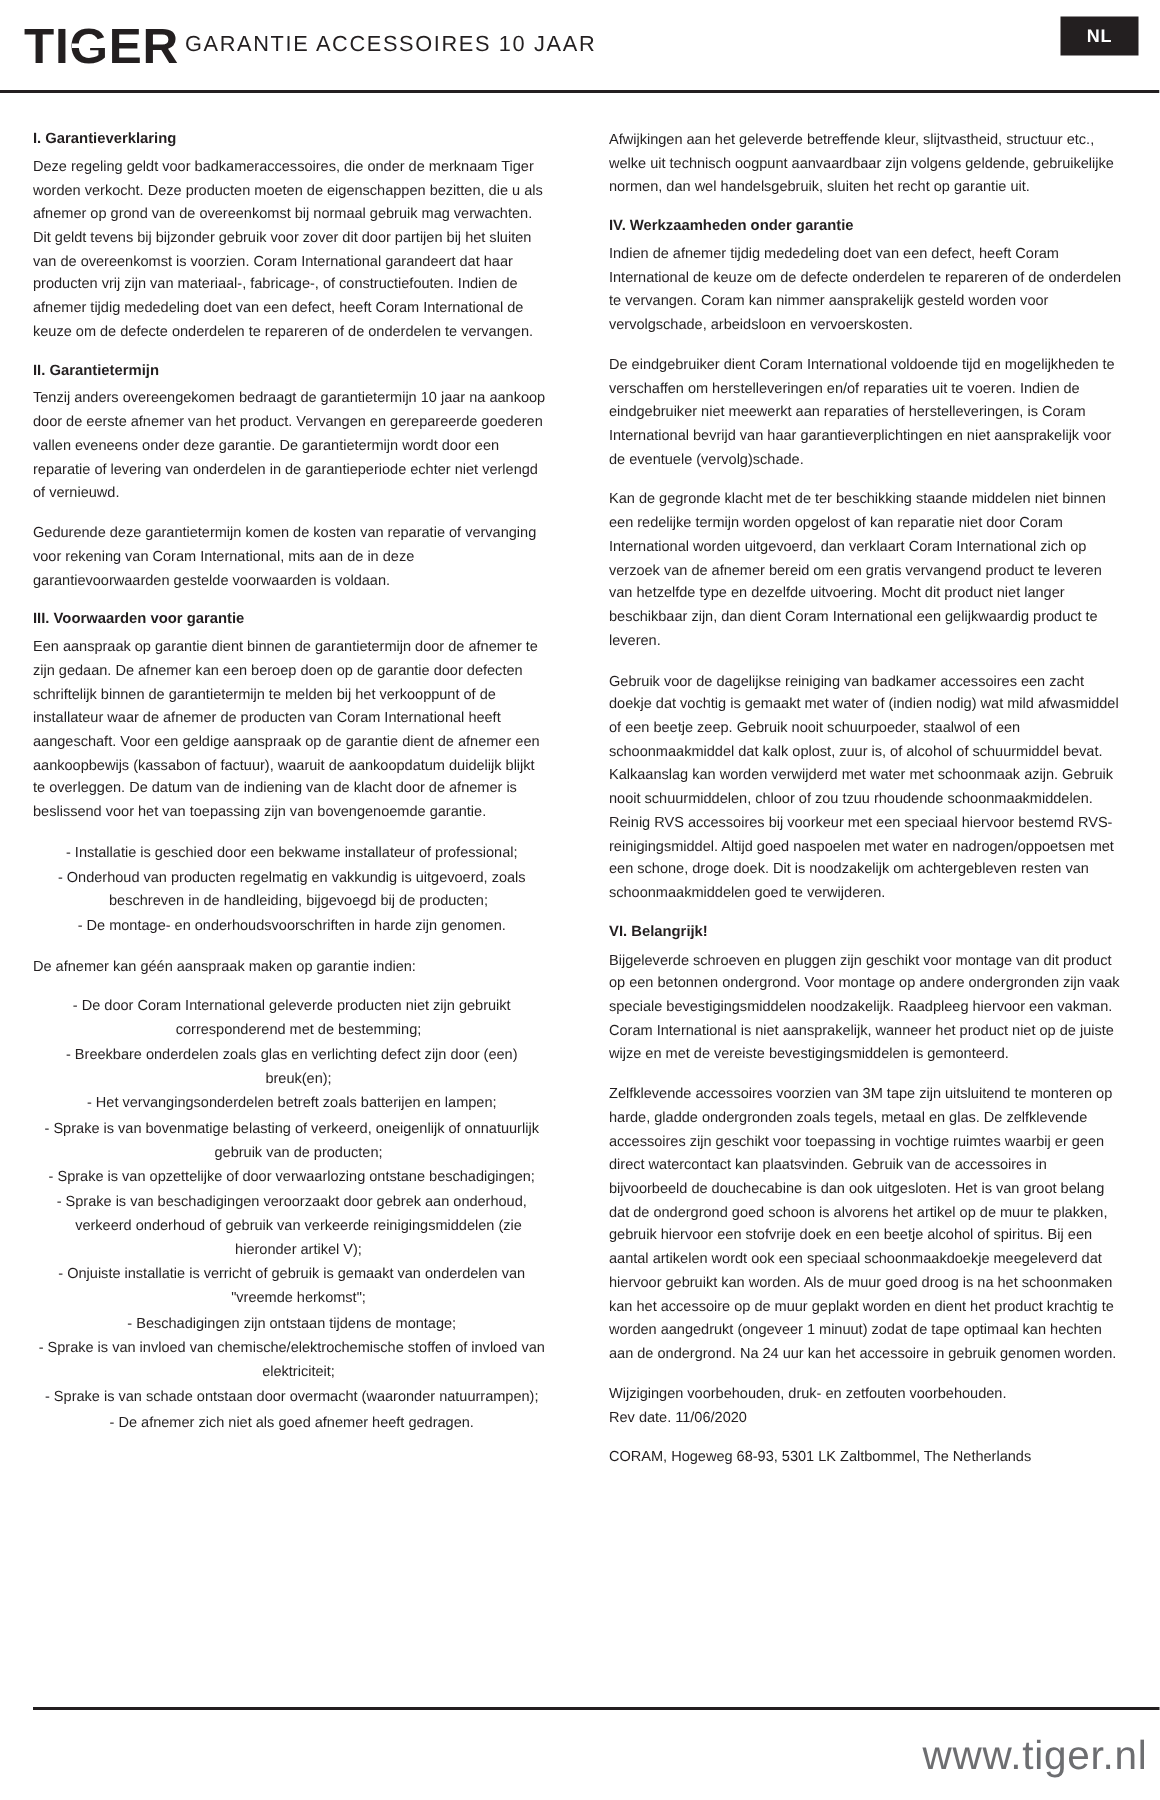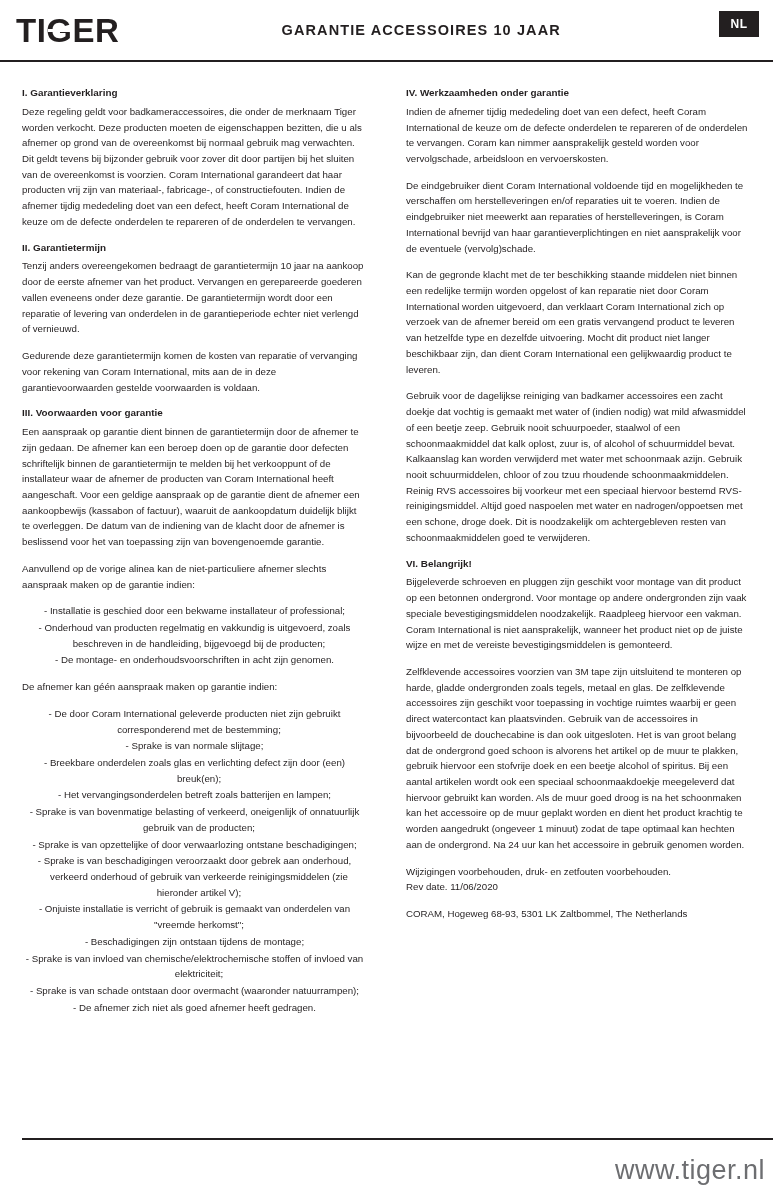--- a/index.html
+++ b/index.html
@@ -44,32 +44,32 @@
     content: "";
     position: absolute;
     left: 2px;
     right: 2px;
     top: 46%;
     height: 3px;
     background: #ffffff;
   }
   .header-title {
     flex: 1;
-    text-align: center;
+    text-align: left;
     font-size: 14.5px;
-    font-weight: bold;
+    font-weight: normal;
     letter-spacing: 1.1px;
     color: #231f20;
     padding-right: 40px;
   }
   .lang-box {
     position: absolute;
     right: 14px;
     top: 11px;
-    width: 40px;
+    width: 52px;
     height: 26px;
     background: #231f20;
     color: #ffffff;
     font-size: 12px;
     font-weight: bold;
     display: flex;
     align-items: center;
     justify-content: center;
     letter-spacing: 0.5px;
   }
@@ -141,44 +141,43 @@
   <div class="col">
     <h2>I. Garantieverklaring</h2>
     <p>Deze regeling geldt voor badkameraccessoires, die onder de merknaam Tiger worden verkocht. Deze producten moeten de eigenschappen bezitten, die u als afnemer op grond van de overeenkomst bij normaal gebruik mag verwachten. Dit geldt tevens bij bijzonder gebruik voor zover dit door partijen bij het sluiten van de overeenkomst is voorzien. Coram International garandeert dat haar producten vrij zijn van materiaal-, fabricage-, of constructiefouten. Indien de afnemer tijdig mededeling doet van een defect, heeft Coram International de keuze om de defecte onderdelen te repareren of de onderdelen te vervangen.</p>
 
     <h2>II. Garantietermijn</h2>
     <p>Tenzij anders overeengekomen bedraagt de garantietermijn 10 jaar na aankoop door de eerste afnemer van het product. Vervangen en gerepareerde goederen vallen eveneens onder deze garantie. De garantietermijn wordt door een reparatie of levering van onderdelen in de garantieperiode echter niet verlengd of vernieuwd.</p>
     <p>Gedurende deze garantietermijn komen de kosten van reparatie of vervanging voor rekening van Coram International, mits aan de in deze garantievoorwaarden gestelde voorwaarden is voldaan.</p>
 
     <h2>III. Voorwaarden voor garantie</h2>
     <p>Een aanspraak op garantie dient binnen de garantietermijn door de afnemer te zijn gedaan. De afnemer kan een beroep doen op de garantie door defecten schriftelijk binnen de garantietermijn te melden bij het verkooppunt of de installateur waar de afnemer de producten van Coram International heeft aangeschaft. Voor een geldige aanspraak op de garantie dient de afnemer een aankoopbewijs (kassabon of factuur), waaruit de aankoopdatum duidelijk blijkt te overleggen. De datum van de indiening van de klacht door de afnemer is beslissend voor het van toepassing zijn van bovengenoemde garantie.</p>
-    <p>Aanvullend op de vorige alinea kan de niet-particuliere afnemer slechts aanspraak maken op de garantie indien:</p>
     <div class="bullets">
       <div class="bullet">- Installatie is geschied door een bekwame installateur of professional;</div>
       <div class="bullet">- Onderhoud van producten regelmatig en vakkundig is uitgevoerd, zoals beschreven in de handleiding, bijgevoegd bij de producten;</div>
-      <div class="bullet">- De montage- en onderhoudsvoorschriften in acht zijn genomen.</div>
+      <div class="bullet">- De montage- en onderhoudsvoorschriften in harde zijn genomen.</div>
     </div>
     <p>De afnemer kan géén aanspraak maken op garantie indien:</p>
     <div class="bullets">
       <div class="bullet">- De door Coram International geleverde producten niet zijn gebruikt corresponderend met de bestemming;</div>
-      <div class="bullet">- Sprake is van normale slijtage;</div>
       <div class="bullet">- Breekbare onderdelen zoals glas en verlichting defect zijn door (een) breuk(en);</div>
       <div class="bullet">- Het vervangingsonderdelen betreft zoals batterijen en lampen;</div>
       <div class="bullet">- Sprake is van bovenmatige belasting of verkeerd, oneigenlijk of onnatuurlijk gebruik van de producten;</div>
       <div class="bullet">- Sprake is van opzettelijke of door verwaarlozing ontstane beschadigingen;</div>
       <div class="bullet">- Sprake is van beschadigingen veroorzaakt door gebrek aan onderhoud, verkeerd onderhoud of gebruik van verkeerde reinigingsmiddelen (zie hieronder artikel V);</div>
       <div class="bullet">- Onjuiste installatie is verricht of gebruik is gemaakt van onderdelen van "vreemde herkomst";</div>
       <div class="bullet">- Beschadigingen zijn ontstaan tijdens de montage;</div>
       <div class="bullet">- Sprake is van invloed van chemische/elektrochemische stoffen of invloed van elektriciteit;</div>
       <div class="bullet">- Sprake is van schade ontstaan door overmacht (waaronder natuurrampen);</div>
       <div class="bullet">- De afnemer zich niet als goed afnemer heeft gedragen.</div>
     </div>
   </div>
 
   <div class="col">
+    <p>Afwijkingen aan het geleverde betreffende kleur, slijtvastheid, structuur etc., welke uit technisch oogpunt aanvaardbaar zijn volgens geldende, gebruikelijke normen, dan wel handelsgebruik, sluiten het recht op garantie uit.</p>
 
     <h2>IV. Werkzaamheden onder garantie</h2>
     <p>Indien de afnemer tijdig mededeling doet van een defect, heeft Coram International de keuze om de defecte onderdelen te repareren of de onderdelen te vervangen. Coram kan nimmer aansprakelijk gesteld worden voor vervolgschade, arbeidsloon en vervoerskosten.</p>
     <p>De eindgebruiker dient Coram International voldoende tijd en mogelijkheden te verschaffen om herstelleveringen en/of reparaties uit te voeren. Indien de eindgebruiker niet meewerkt aan reparaties of herstelleveringen, is Coram International bevrijd van haar garantieverplichtingen en niet aansprakelijk voor de eventuele (vervolg)schade.</p>
     <p>Kan de gegronde klacht met de ter beschikking staande middelen niet binnen een redelijke termijn worden opgelost of kan reparatie niet door Coram International worden uitgevoerd, dan verklaart Coram International zich op verzoek van de afnemer bereid om een gratis vervangend product te leveren van hetzelfde type en dezelfde uitvoering. Mocht dit product niet langer beschikbaar zijn, dan dient Coram International een gelijkwaardig product te leveren.</p>
 
     <p>Gebruik voor de dagelijkse reiniging van badkamer accessoires een zacht doekje dat vochtig is gemaakt met water of (indien nodig) wat mild afwasmiddel of een beetje zeep. Gebruik nooit schuurpoeder, staalwol of een schoonmaakmiddel dat kalk oplost, zuur is, of alcohol of schuurmiddel bevat. Kalkaanslag kan worden verwijderd met water met schoonmaak azijn. Gebruik nooit schuurmiddelen, chloor of zou tzuu rhoudende schoonmaakmiddelen. Reinig RVS accessoires bij voorkeur met een speciaal hiervoor bestemd RVS-reinigingsmiddel. Altijd goed naspoelen met water en nadrogen/oppoetsen met een schone, droge doek. Dit is noodzakelijk om achtergebleven resten van schoonmaakmiddelen goed te verwijderen.</p>
 
     <h2>VI. Belangrijk!</h2>
     <p>Bijgeleverde schroeven en pluggen zijn geschikt voor montage van dit product op een betonnen ondergrond. Voor montage op andere ondergronden zijn vaak speciale bevestigingsmiddelen noodzakelijk. Raadpleeg hiervoor een vakman. Coram International is niet aansprakelijk, wanneer het product niet op de juiste wijze en met de vereiste bevestigingsmiddelen is gemonteerd.</p>

